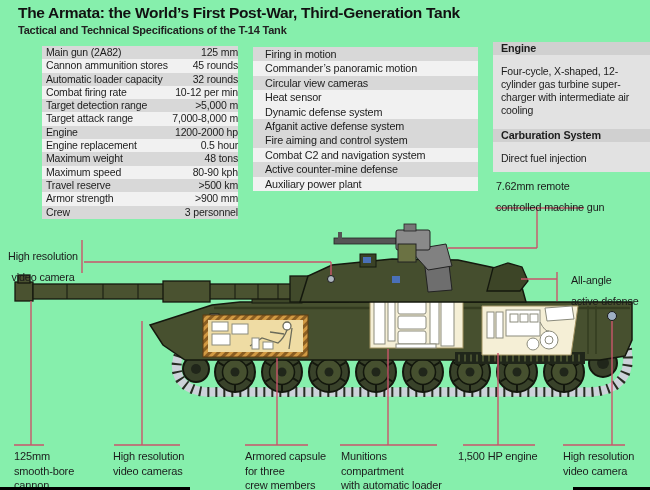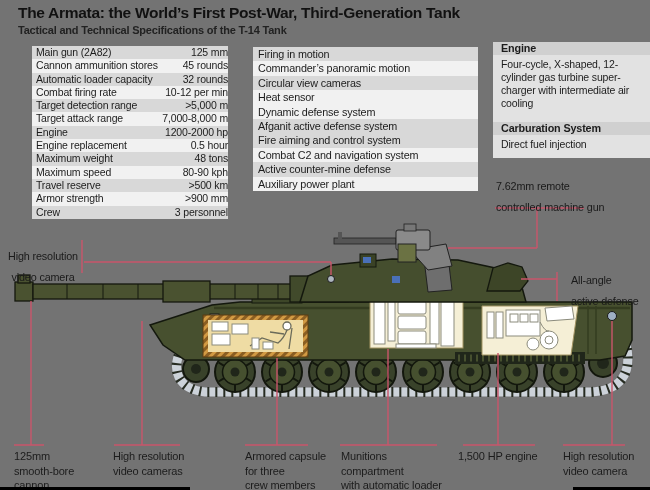--- a/index.html
+++ b/index.html
@@ -1,37 +1,37 @@
 <!DOCTYPE html>
 <html><head>
 <meta charset="utf-8">
 <style>
   html,body{margin:0;padding:0;background:#fff;}
-  #stage{position:relative;width:650px;height:490px;background:#737373;overflow:hidden;
+  #stage{position:relative;width:650px;height:490px;background:#86efac;overflow:hidden;
          font-family:"Liberation Sans","DejaVu Sans",sans-serif;color:#1c1c1c;}
   .abs{position:absolute;}
   .title{left:18px;top:4px;font-size:15.5px;font-weight:bold;letter-spacing:-0.3px;color:#111;white-space:nowrap;}
   .subtitle{left:18px;top:24px;font-size:11px;font-weight:bold;letter-spacing:-0.2px;color:#222;white-space:nowrap;}
 
   
-  #specs{left:1px;top:46px;width:196px;padding-left:31px;}
+  #specs{left:11px;top:46px;width:196px;padding-left:31px;}
   .spec-row{display:flex;height:13.3px;line-height:13.4px;font-size:10.5px;letter-spacing:-0.15px;}
   .spec-row .spec-label{padding-left:4px;width:160px;overflow:hidden;white-space:nowrap;}
   .spec-row .spec-value{flex:1;white-space:nowrap;}
   .shade{background:#d8d8d8;}
   .light{background:#f1f1f1;}
 
   
   #features{left:253px;top:47px;width:225px;}
-  .feat-row{height:14.4px;line-height:14.5px;font-size:10.8px;letter-spacing:-0.15px;padding-left:5px;box-sizing:border-box;}
+  .feat-row{height:14.4px;line-height:14.5px;font-size:10.8px;letter-spacing:-0.15px;padding-left:12px;box-sizing:border-box;}
 
   
   #engine-panel{left:493px;top:42px;width:157px;background:#e2e2e2;padding-bottom:7px;}
   .panel-heading{font-size:10.8px;font-weight:bold;line-height:13px;padding-left:8px;background:#d0d0d0;letter-spacing:-0.15px;}
-  .panel-body{font-size:10.5px;line-height:12.9px;padding:3px 3px 0 8px;letter-spacing:-0.15px;}
+  .panel-body{font-size:10.5px;line-height:12.9px;padding:10px 3px 0 8px;letter-spacing:-0.15px;}
   .panel-gap{height:12px;}
 
   
   .callout{font-size:10.8px;line-height:21px;letter-spacing:-0.15px;white-space:pre-line;color:#1a1a1a;}
   #co-camera-top{left:4px;top:246px;width:78px;text-align:center;}
   #co-mg{left:496px;top:176px;width:118px;}
   #co-ad{left:571px;top:270px;width:80px;}
   .bottom-label{top:449px;line-height:14.5px;font-size:11px;white-space:pre-line;letter-spacing:-0.15px;}
   #bl-0{left:14px;width:85px;}
   #bl-1{left:113px;width:92px;}

